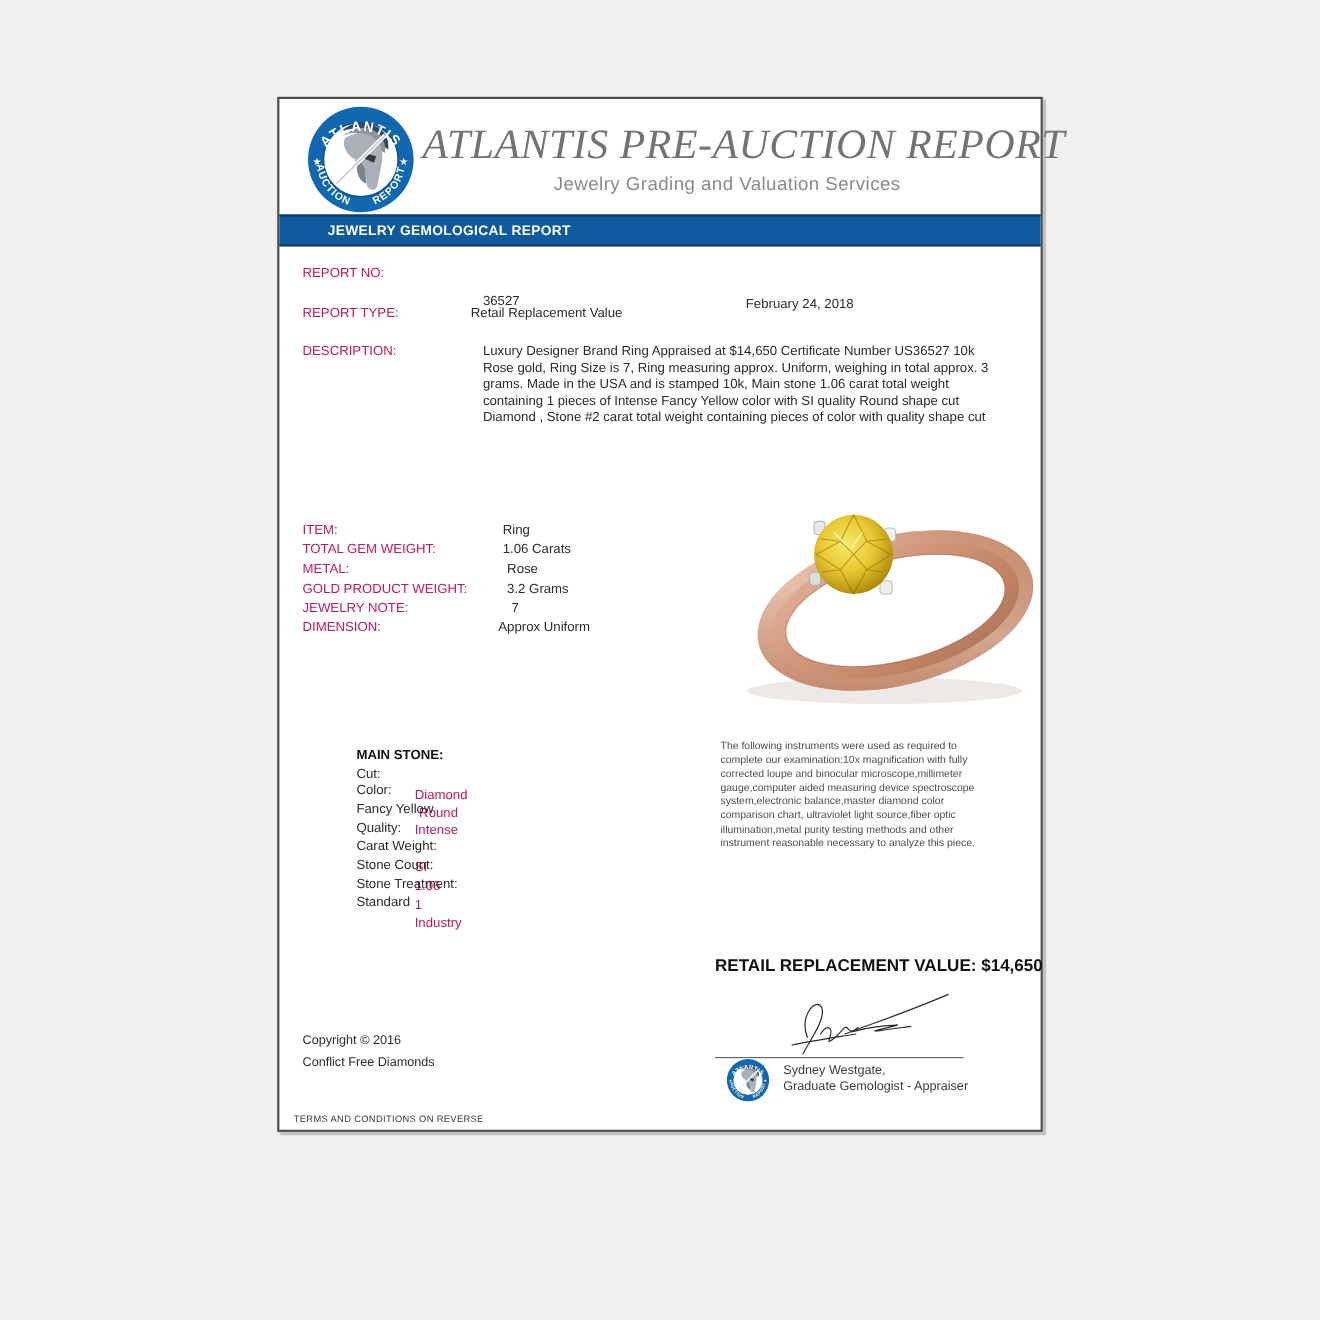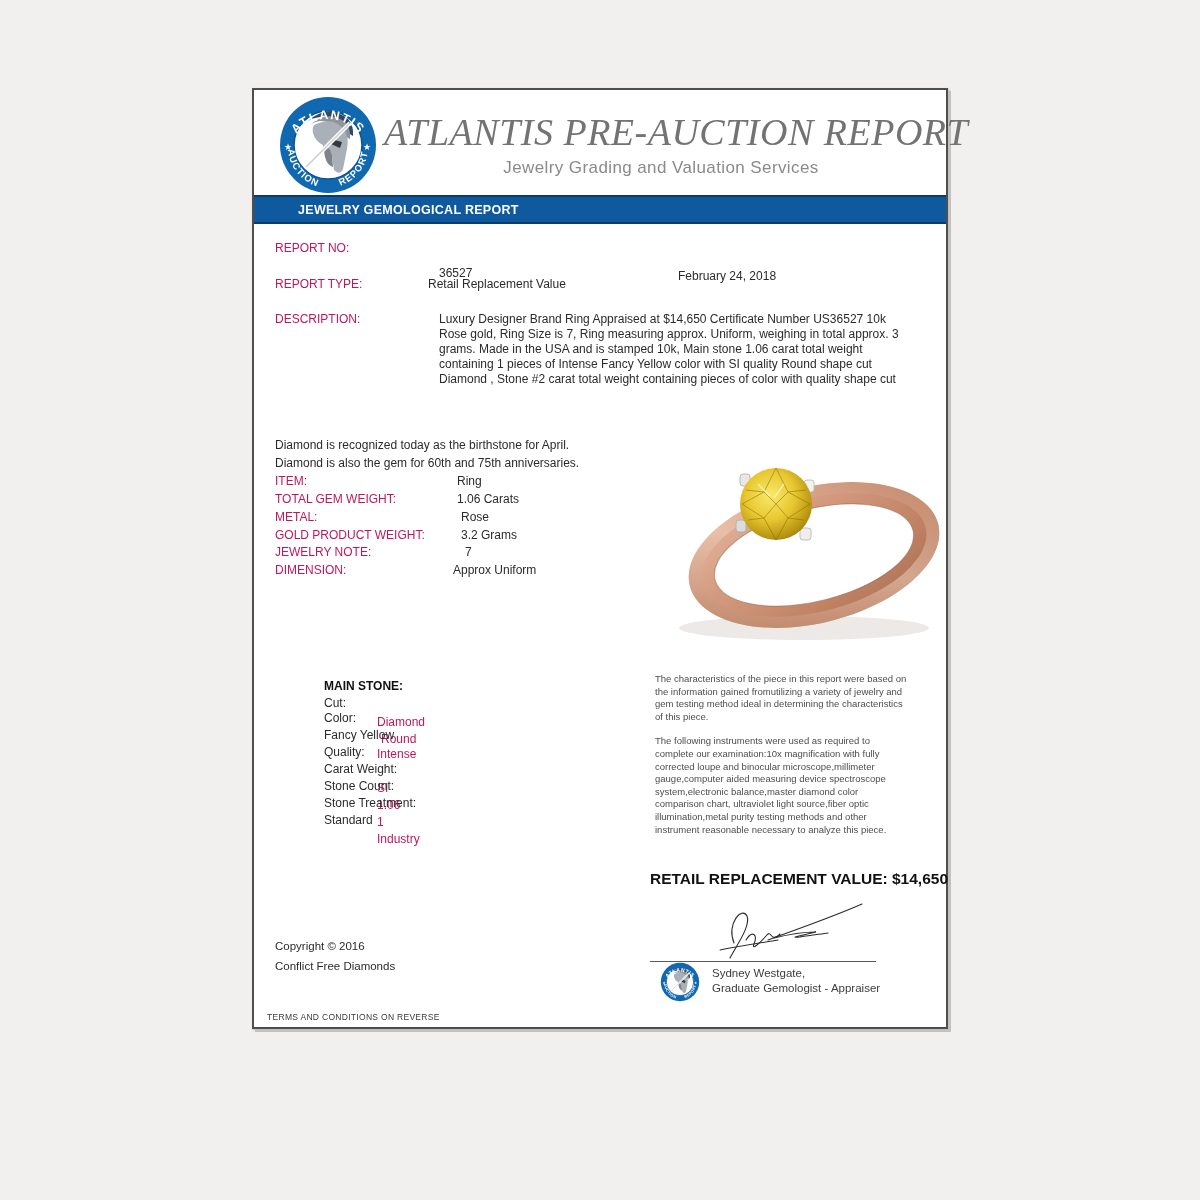--- a/index.html
+++ b/index.html
@@ -109,24 +109,20 @@
   <div class="abs lbl" style="left:21px; top:151px;">REPORT NO:</div>
   <div class="abs val" style="left:185px; top:154px;margin-top:22px;">36527</div>
   <div class="abs val" style="left:424px; top:151px;margin-top:28px;">February 24, 2018</div>
 
   <div class="abs lbl" style="left:21px; top:187px;">REPORT TYPE:</div>
   <div class="abs val" style="left:174px; top:187px;">Retail Replacement Value</div>
 
   <div class="abs lbl" style="left:21px; top:222px;">DESCRIPTION:</div>
   <div class="abs val desc-val" style="left:185px; top:222px;">Luxury Designer Brand Ring Appraised at $14,650 Certificate Number US36527 10k Rose gold, Ring Size is 7, Ring measuring approx. Uniform, weighing in total approx. 3 grams. Made in the USA and is stamped 10k, Main stone 1.06 carat total weight containing 1 pieces of Intense Fancy Yellow color with SI quality Round shape cut Diamond , Stone #2 carat total weight containing pieces of color with quality shape cut</div>
 
-  <div class="abs" style="left:21px; top:346px;">
-    <div class="note-line">Diamond is recognized today as the birthstone for April.</div>
-    <div class="note-line">Diamond is also the gem for 60th and 75th anniversaries.</div>
-  </div>
 
   <div class="abs" style="left:21px; top:384px; width:360px;">
     <div class="item-row abs" style="top:0; width:100%;">
       <span class="lbl">ITEM:</span>
       <span class="val">Ring</span>
     </div>
     <div class="item-row abs" style="top:18px; width:100%;">
       <span class="lbl">TOTAL GEM WEIGHT:</span>
       <span class="val">1.06 Carats</span>
     </div>
@@ -229,21 +225,20 @@
     <div class="ms-row">
       <span class="ms-l">Stone Treatment:</span>
       <span class="ms-v">Industry</span>
     </div>
     <div class="ms-row">
       <span class="ms-l">Standard</span>
     </div>
   </div>
 
   <div class="abs chars" style="left:401px; top:583px;">
-    <p>The characteristics of the piece in this report were based on the information gained fromutilizing a variety of jewelry and gem testing method ideal in determining the characteristics of this piece.</p>
     <p>The following instruments were used as required to complete our examination:10x magnification with fully corrected loupe and binocular microscope,millimeter gauge,computer aided measuring device spectroscope system,electronic balance,master diamond color comparison chart, ultraviolet light source,fiber optic illumination,metal purity testing methods and other instrument reasonable necessary to analyze this piece.</p>
   </div>
 
   <div class="abs valuation" style="left:396px; top:780px;">RETAIL REPLACEMENT VALUE: $14,650</div>
 
   <div class="abs sig-area" style="left:396px; top:798px;">
     <svg width="226" height="72" viewBox="0 0 226 72">
       <g fill="none" stroke="#2c2c2c" stroke-width="1.1" stroke-linecap="round">
         <path d="M84,55 C76,36 92,18 97,28 C101,38 86,58 80,70"></path>
         <path d="M96,52 C102,42 108,46 104,56 C101,63 110,55 116,48 C122,40 120,56 130,46"></path>

